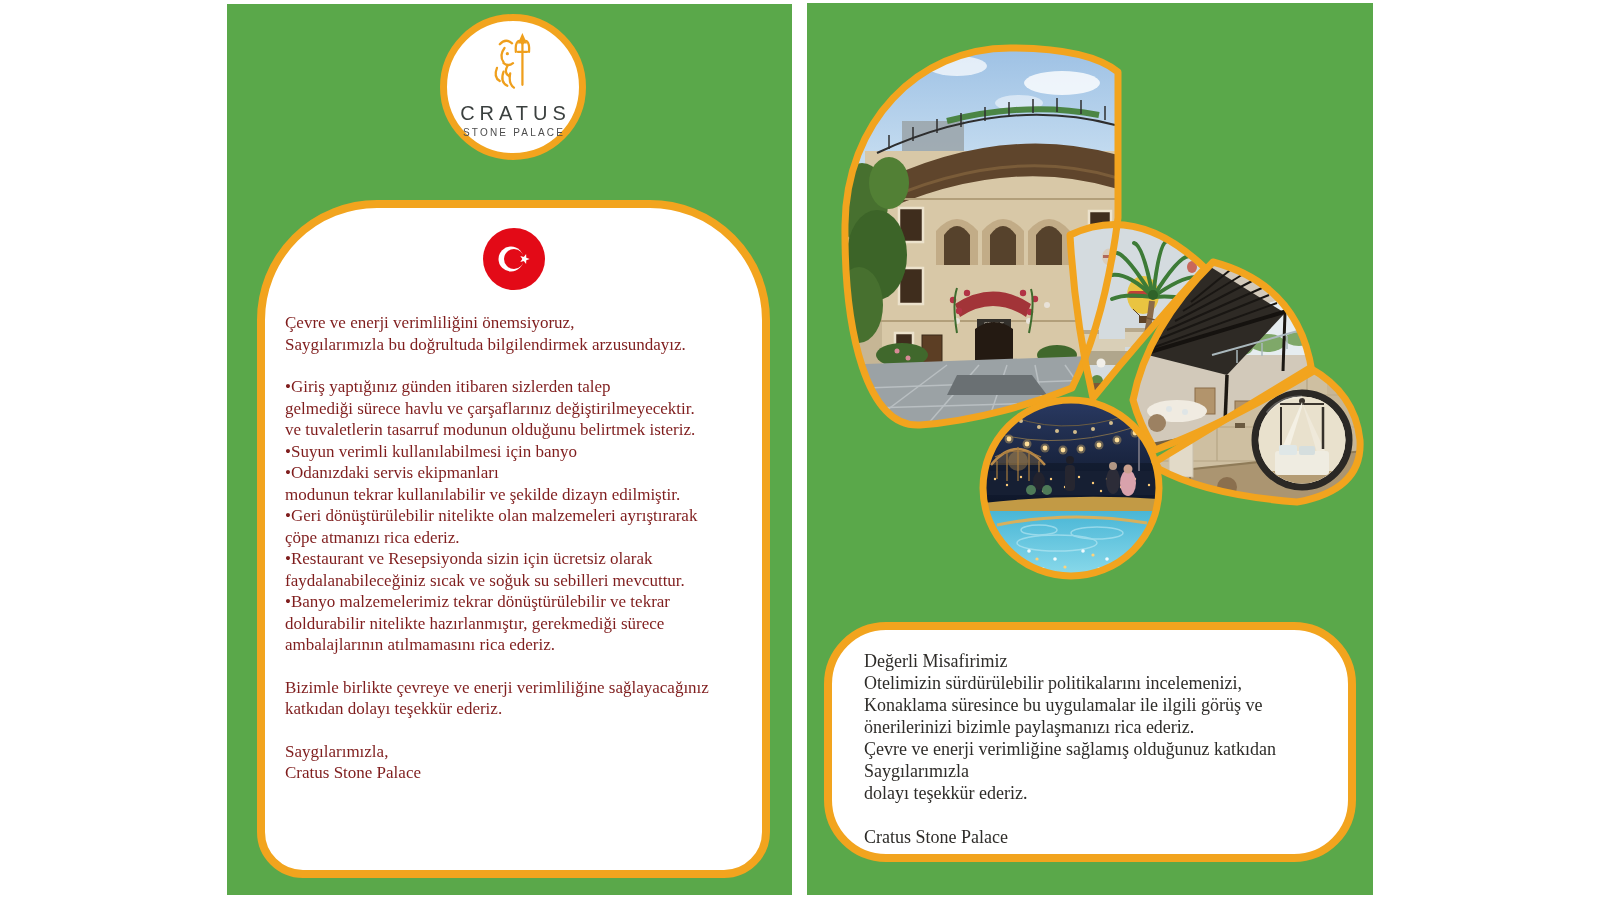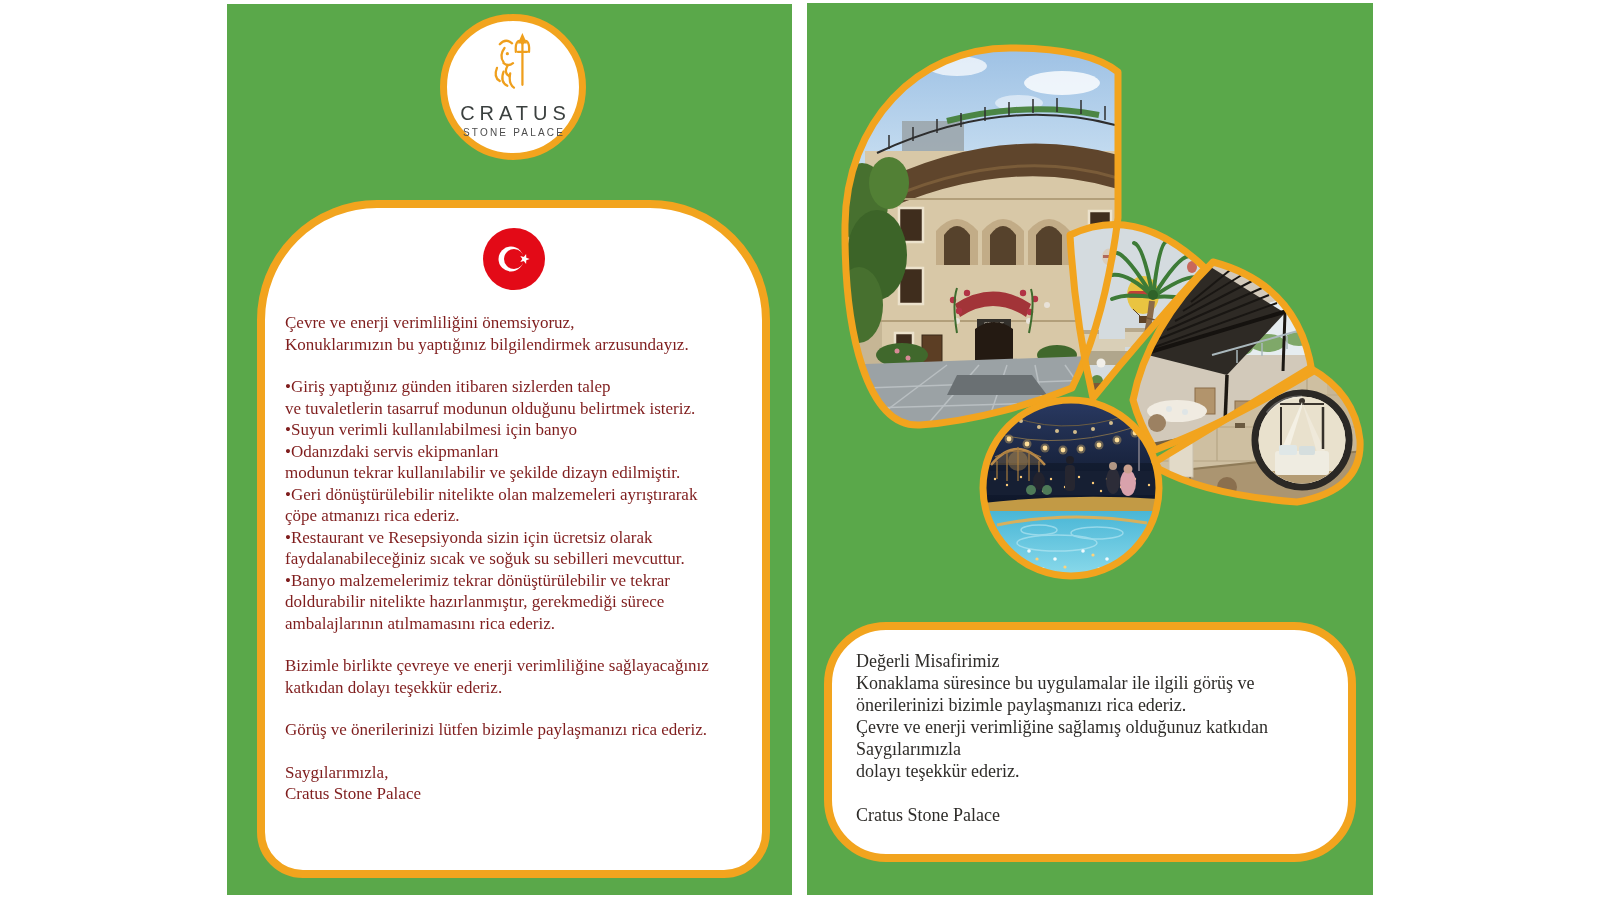--- a/index.html
+++ b/index.html
@@ -23,21 +23,21 @@
       background:#ffffff;border:8px solid #f2a41e;border-radius:120px 120px 46px 46px;}
   .flag-wrap{width:62px;height:62px;margin:20px auto 0 auto;}
   .card-text{margin:22px 0 0 20px;font-size:17px;line-height:21.5px;color:#7f1d1d;}
   .card-text .line{white-space:nowrap;}
   .block{margin-bottom:21px;}
   .block:last-child{margin-bottom:0;}
 
   
   .guest-card{position:absolute;left:17px;top:619px;width:532px;height:240px;box-sizing:border-box;
       background:#ffffff;border:8px solid #f2a41e;border-radius:62px;}
-  .guest-text{margin:20px 0 0 24px;font-size:18px;line-height:22px;color:#2e2c29;}
+  .guest-text{margin:20px 0 0 32px;font-size:18px;line-height:22px;color:#2e2c29;}
   .guest-text .line{white-space:nowrap;}
   .guest-sig{margin-top:22px;}
 
   .collage{position:absolute;left:0;top:0;}
 </style>
 </head>
 <body>
 
 <div id="left-panel" class="panel">
 
@@ -69,42 +69,40 @@
         <circle cx="31" cy="31" r="31" fill="#e30a17"></circle>
         <circle cx="28" cy="31" r="12.5" fill="#ffffff"></circle>
         <circle cx="31" cy="31" r="10" fill="#e30a17"></circle>
         <polygon fill="#ffffff" points="46.7,31 43.3,32.3 43.1,35.9 40.8,33.1 37.3,34.1 39.3,31 37.3,27.9 40.8,28.9 43.1,26.1 43.3,29.7"></polygon>
       </svg>
     </div>
 
     <div class="card-text">
       <div class="block">
         <div class="line"> Çevre ve enerji verimliliğini önemsiyoruz,</div>
-        <div class="line">Konuklarımızın bu yaptığınız bilgilendirmek arzusundayız.</div>
+        <div class="line">Saygılarımızla bu doğrultuda bilgilendirmek arzusundayız.</div>
       </div>
       <div class="block">
         <div class="line">•Giriş yaptığınız günden itibaren sizlerden talep</div>
+        <div class="line">gelmediği sürece havlu ve çarşaflarınız değiştirilmeyecektir.</div>
         <div class="line">ve tuvaletlerin tasarruf modunun olduğunu belirtmek isteriz.</div>
         <div class="line">•Suyun verimli kullanılabilmesi için banyo</div>
         <div class="line">•Odanızdaki servis ekipmanları</div>
         <div class="line">modunun tekrar kullanılabilir ve şekilde dizayn edilmiştir.</div>
         <div class="line">•Geri dönüştürülebilir nitelikte olan malzemeleri ayrıştırarak</div>
         <div class="line">çöpe atmanızı rica ederiz.</div>
         <div class="line">•Restaurant ve Resepsiyonda sizin için ücretsiz olarak</div>
         <div class="line">faydalanabileceğiniz sıcak ve soğuk su sebilleri mevcuttur.</div>
         <div class="line">•Banyo malzemelerimiz tekrar dönüştürülebilir ve tekrar</div>
         <div class="line">doldurabilir nitelikte hazırlanmıştır, gerekmediği sürece</div>
         <div class="line">ambalajlarının atılmamasını rica ederiz.</div>
       </div>
       <div class="block">
         <div class="line">Bizimle birlikte çevreye ve enerji verimliliğine sağlayacağınız</div>
         <div class="line">katkıdan dolayı teşekkür ederiz.</div>
-      </div>
-      <div class="block">
-        <div class="line">Görüş ve önerilerinizi lütfen bizimle paylaşmanızı rica ederiz.</div>
       </div>
       <div class="block">
         <div class="line">Saygılarımızla,</div>
         <div class="line">Cratus Stone Palace</div>
       </div>
     </div>
   </div>
 </div>
 
 <div id="right-panel" class="panel">
@@ -490,20 +488,21 @@
       <path d="M326 397 Q340 325 406 259 Q492 282 505 369 Q420 420 348 447 Q332 420 326 397 Z"></path>
       <path d="M348 459 L503 365 Q548 390 553 437 Q556 487 490 499 Q400 492 352 466 Z"></path>
       <circle cx="264" cy="485" r="88"></circle>
     </g>
   </svg>
 
   <div class="guest-card">
     <div class="guest-text">
       <div>
         <div class="line">Değerli Misafirimiz</div>
+        <div class="line">Otelimizin sürdürülebilir politikalarını incelemenizi,</div>
         <div class="line">Konaklama süresince bu uygulamalar ile ilgili görüş ve</div>
         <div class="line">önerilerinizi bizimle paylaşmanızı rica ederiz.</div>
         <div class="line">Çevre ve enerji verimliğine sağlamış olduğunuz katkıdan</div>
         <div class="line">Saygılarımızla</div>
         <div class="line">dolayı teşekkür ederiz.</div>
       </div>
       <div class="line guest-sig">Cratus Stone Palace</div>
     </div>
   </div>
 </div>

